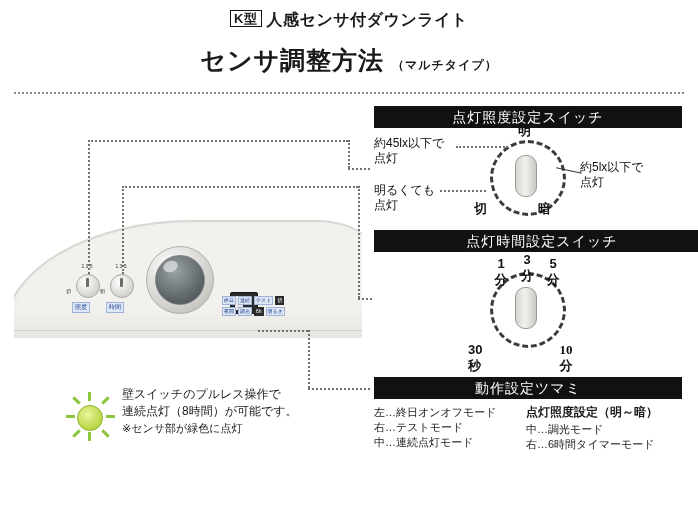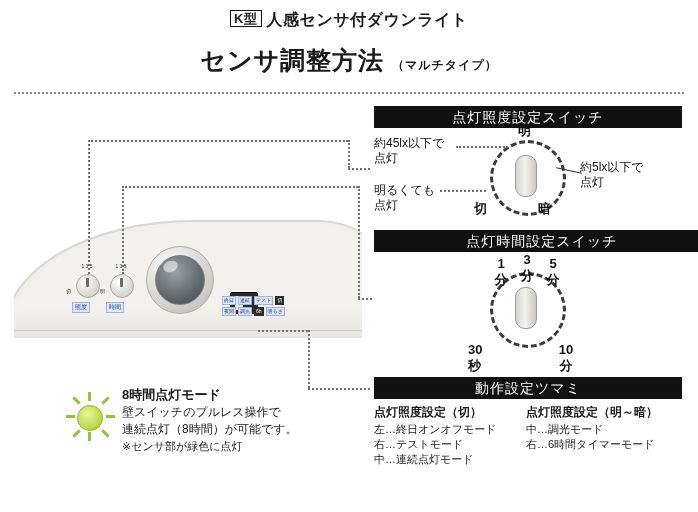--- a/index.html
+++ b/index.html
@@ -270,46 +270,44 @@
     <span>分</span>
   </div>
   <div class="lbl-b" style="left:544px;top:256px;text-align:center;width:18px;">
     <span>5</span><br>
     <span>分</span>
   </div>
   <div class="lbl-b" style="left:468px;top:342px;width:28px;">
     <span>30</span><br>
     <span>秒</span>
   </div>
-  <div class="lbl-b" style="left:552px;top:342px;text-align:center;width:28px;">
+  <div class="lbl-b" style="left:552px;top:342px;text-align:center;width:28px;font-family:Liberation Serif, serif;">
     <span>10</span><br>
     <span>分</span>
   </div>
 
   <div class="lampicon">
     <div class="bulb"></div>
     <div class="ray" style="left:22px;top:0px;width:3px;height:9px;"></div>
     <div class="ray" style="left:22px;top:40px;width:3px;height:9px;"></div>
     <div class="ray" style="left:0px;top:23px;width:9px;height:3px;"></div>
     <div class="ray" style="left:40px;top:23px;width:9px;height:3px;"></div>
     <div class="ray" style="left:6px;top:7px;width:9px;height:3px;transform:rotate(45deg);"></div>
     <div class="ray" style="left:35px;top:7px;width:9px;height:3px;transform:rotate(-45deg);"></div>
     <div class="ray" style="left:6px;top:40px;width:9px;height:3px;transform:rotate(-45deg);"></div>
     <div class="ray" style="left:35px;top:40px;width:9px;height:3px;transform:rotate(45deg);"></div>
   </div>
   <div class="mode8">
-    <div class="t1">8時間点灯モード</div>
     <div class="t2">壁スイッチのプルレス操作で</div>
     <div class="t2">連続点灯（8時間）が可能です。</div>
     <div class="t3">※センサ部が緑色に点灯</div>
   </div>
 
   <div class="knob-desc">
     <div class="kd-col" id="kd-left">
-      <div class="hd">点灯照度設定（切）</div>
       <div>左…終日オンオフモード</div>
       <div>右…テストモード</div>
       <div>中…連続点灯モード</div>
     </div>
     <div class="kd-col" id="kd-right">
       <div class="hd">点灯照度設定（明～暗）</div>
       <div>中…調光モード</div>
       <div>右…6時間タイマーモード</div>
     </div>
   </div>

